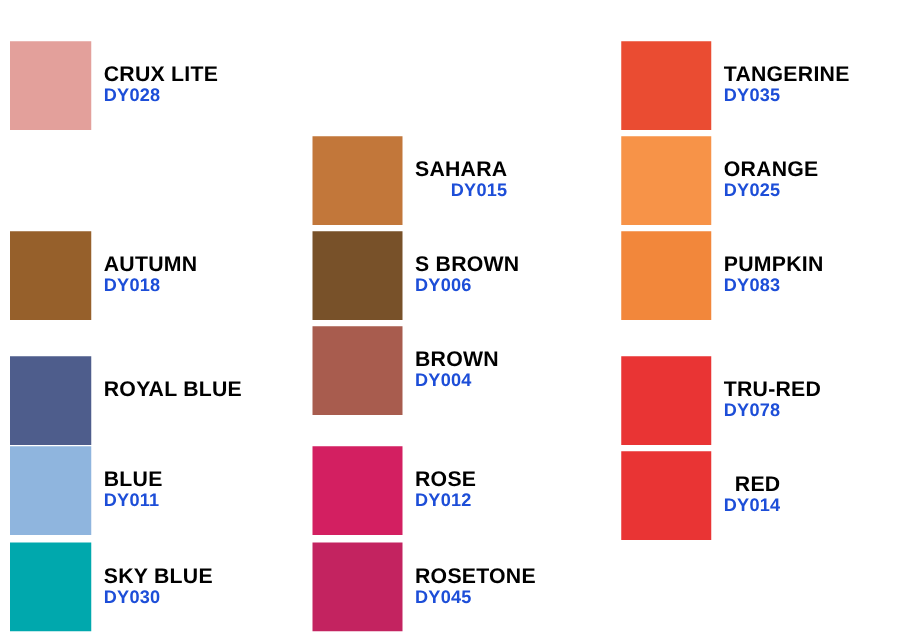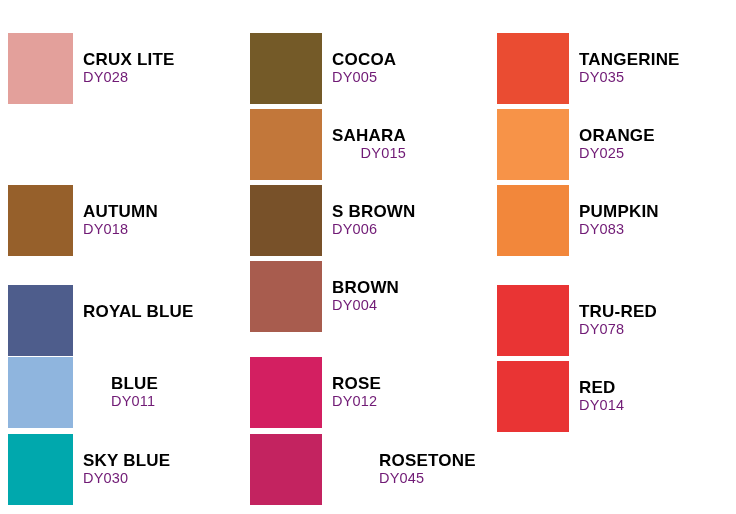--- a/index.html
+++ b/index.html
@@ -47,24 +47,24 @@
     font-size: 17px;
     letter-spacing: 0.2px;
     color: #000000;
     line-height: 19px;
     text-transform: uppercase;
   }
 
   .swatch-code {
     display: block;
     font-family: "Liberation Sans", sans-serif;
-    font-weight: normal;
+    font-weight: bold;
     font-size: 14.5px;
     letter-spacing: 0.2px;
-    color: #701a75;
+    color: #1d4ed8;
     line-height: 17px;
   }
 </style>
 </head>
 <body>
 
 <div id="chart">
     <div class="swatch-entry" style="left: 8px; top: 33px; width: 265px; height: 71px;">
       <div class="swatch-chip" title="CRUX LITE" style="width: 65px; height: 71px; background: rgb(227, 160, 155);"></div>
       <div class="swatch-labels" style="left: 75px; top: 17px;">
@@ -80,37 +80,30 @@
       </div>
     </div>
     <div class="swatch-entry" style="left: 8px; top: 285px; width: 265px; height: 71px;">
       <div class="swatch-chip" title="ROYAL BLUE" style="width: 65px; height: 71px; background: rgb(78, 93, 140);"></div>
       <div class="swatch-labels" style="left: 75px; top: 17px;">
         <span class="swatch-name">ROYAL BLUE</span>
       </div>
     </div>
     <div class="swatch-entry" style="left: 8px; top: 357px; width: 265px; height: 71px;">
       <div class="swatch-chip" title="BLUE" style="width: 65px; height: 71px; background: rgb(143, 181, 222);"></div>
-      <div class="swatch-labels" style="left: 75px; top: 17px; margin-left: 28px;">
+      <div class="swatch-labels" style="left: 75px; top: 17px;">
         <span class="swatch-name">BLUE</span>
         <span class="swatch-code">DY011</span>
       </div>
     </div>
     <div class="swatch-entry" style="left: 8px; top: 434px; width: 265px; height: 71px;">
       <div class="swatch-chip" title="SKY BLUE" style="width: 65px; height: 71px; background: rgb(0, 168, 173);"></div>
       <div class="swatch-labels" style="left: 75px; top: 17px;">
         <span class="swatch-name">SKY BLUE</span>
         <span class="swatch-code">DY030</span>
-      </div>
-    </div>
-    <div class="swatch-entry" style="left: 250px; top: 33px; width: 272px; height: 71px;">
-      <div class="swatch-chip" title="COCOA" style="width: 72px; height: 71px; background: rgb(116, 90, 40);"></div>
-      <div class="swatch-labels" style="left: 82px; top: 17px;">
-        <span class="swatch-name">COCOA</span>
-        <span class="swatch-code">DY005</span>
       </div>
     </div>
     <div class="swatch-entry" style="left: 250px; top: 109px; width: 272px; height: 71px;">
       <div class="swatch-chip" title="SAHARA" style="width: 72px; height: 71px; background: rgb(194, 119, 58);"></div>
       <div class="swatch-labels" style="left: 82px; top: 17px; text-align: right;">
         <span class="swatch-name">SAHARA</span>
         <span class="swatch-code">DY015</span>
       </div>
     </div>
     <div class="swatch-entry" style="left: 250px; top: 185px; width: 272px; height: 71px;">
@@ -129,21 +122,21 @@
     </div>
     <div class="swatch-entry" style="left: 250px; top: 357px; width: 272px; height: 71px;">
       <div class="swatch-chip" title="ROSE" style="width: 72px; height: 71px; background: rgb(211, 31, 97);"></div>
       <div class="swatch-labels" style="left: 82px; top: 17px;">
         <span class="swatch-name">ROSE</span>
         <span class="swatch-code">DY012</span>
       </div>
     </div>
     <div class="swatch-entry" style="left: 250px; top: 434px; width: 272px; height: 71px;">
       <div class="swatch-chip" title="ROSETONE" style="width: 72px; height: 71px; background: rgb(195, 35, 96);"></div>
-      <div class="swatch-labels" style="left: 82px; top: 17px; margin-left: 47px;">
+      <div class="swatch-labels" style="left: 82px; top: 17px;">
         <span class="swatch-name">ROSETONE</span>
         <span class="swatch-code">DY045</span>
       </div>
     </div>
     <div class="swatch-entry" style="left: 497px; top: 33px; width: 272px; height: 71px;">
       <div class="swatch-chip" title="TANGERINE" style="width: 72px; height: 71px; background: rgb(234, 76, 50);"></div>
       <div class="swatch-labels" style="left: 82px; top: 17px;">
         <span class="swatch-name">TANGERINE</span>
         <span class="swatch-code">DY035</span>
       </div>
@@ -164,18 +157,18 @@
     </div>
     <div class="swatch-entry" style="left: 497px; top: 285px; width: 272px; height: 71px;">
       <div class="swatch-chip" title="TRU-RED" style="width: 72px; height: 71px; background: rgb(233, 52, 52);"></div>
       <div class="swatch-labels" style="left: 82px; top: 17px;">
         <span class="swatch-name">TRU-RED</span>
         <span class="swatch-code">DY078</span>
       </div>
     </div>
     <div class="swatch-entry" style="left: 497px; top: 361px; width: 272px; height: 71px;">
       <div class="swatch-chip" title="RED" style="width: 72px; height: 71px; background: rgb(233, 52, 52);"></div>
-      <div class="swatch-labels" style="left: 82px; top: 17px;">
+      <div class="swatch-labels" style="left: 82px; top: 17px; text-align: right;">
         <span class="swatch-name">RED</span>
         <span class="swatch-code">DY014</span>
       </div>
     </div>
   </div>
 
 </body></html>

